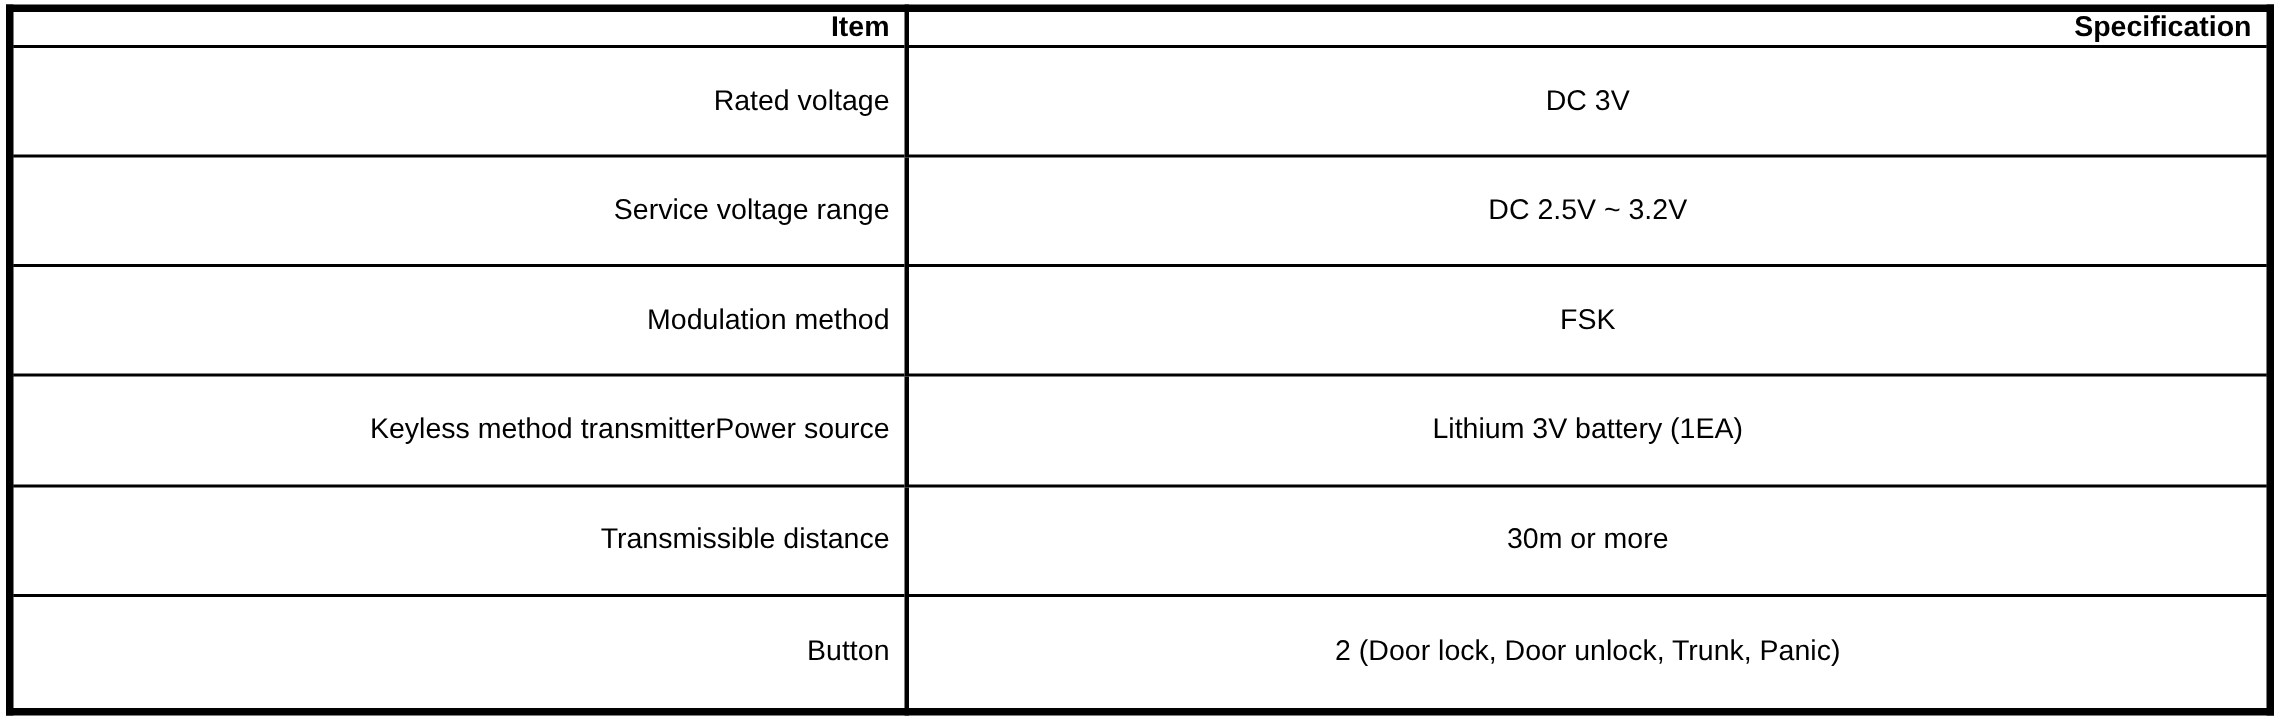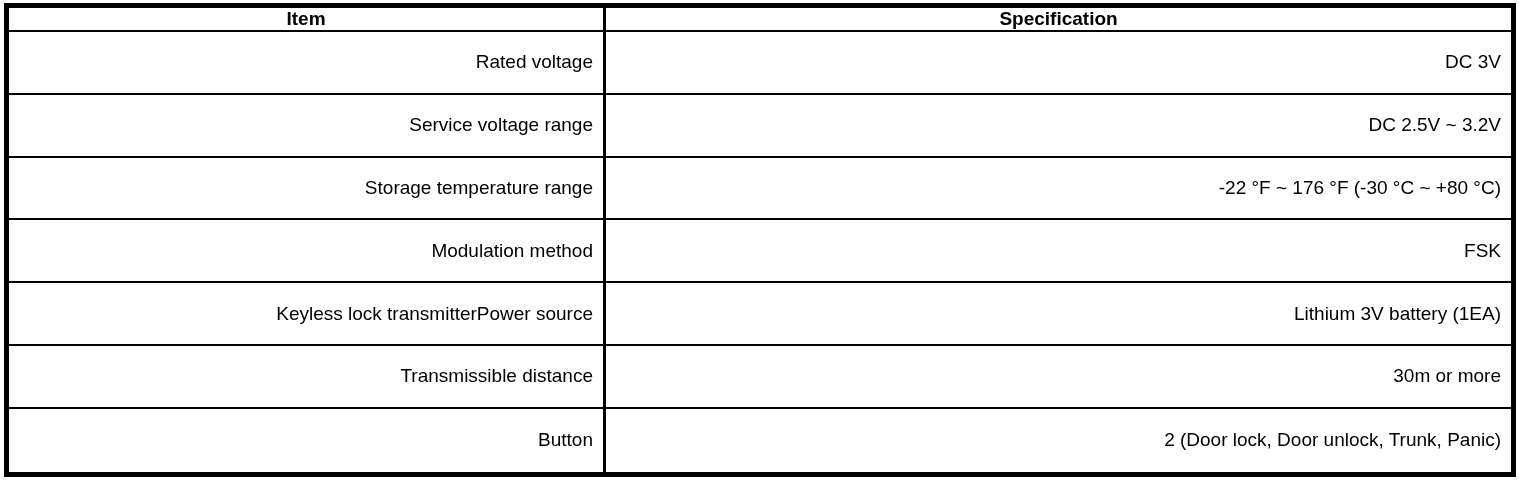--- a/index.html
+++ b/index.html
@@ -27,31 +27,31 @@
   col.c1 { width: 598px; }
   th, td {
     border: 2px solid #000000;
     padding: 0 10px;
     overflow: hidden;
     white-space: nowrap;
     vertical-align: middle;
   }
   th {
     font-weight: bold;
-    text-align: center;
+    text-align: right;
     font-size: 19px;
   }
   th.item-col, td.item {
     border-right-width: 3px;
   }
   td.item {
     text-align: right;
   }
   td.spec {
-    text-align: right;
+    text-align: center;
   }
 </style>
 </head>
 <body>
 
 <div class="page">
   <table class="spec-table">
     <colgroup>
       <col class="c1">
       <col class="c2">
@@ -68,32 +68,28 @@
     <td class="item">Rated voltage</td>
     <td class="spec">DC 3V</td>
   </tr>
 
   <tr>
     <td class="item">Service voltage range</td>
     <td class="spec">DC 2.5V ~ 3.2V</td>
   </tr>
 
 
-  <tr>
-    <td class="item">Storage temperature range</td>
-    <td class="spec">-22 °F ~ 176 °F (-30 °C ~ +80 °C)</td>
-  </tr>
 
   <tr>
     <td class="item">Modulation method</td>
     <td class="spec">FSK</td>
   </tr>
 
   <tr>
-    <td class="item">Keyless lock transmitterPower source</td>
+    <td class="item">Keyless method transmitterPower source</td>
     <td class="spec">Lithium 3V battery (1EA)</td>
   </tr>
 
   <tr>
     <td class="item">Transmissible distance</td>
     <td class="spec">30m or more</td>
   </tr>
 
 
   <tr>

